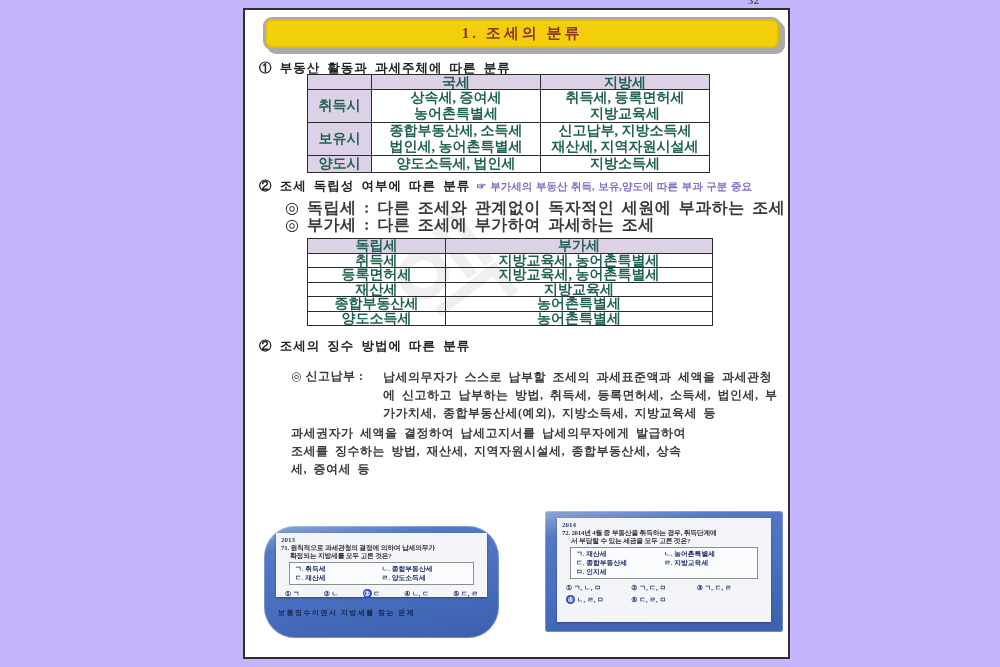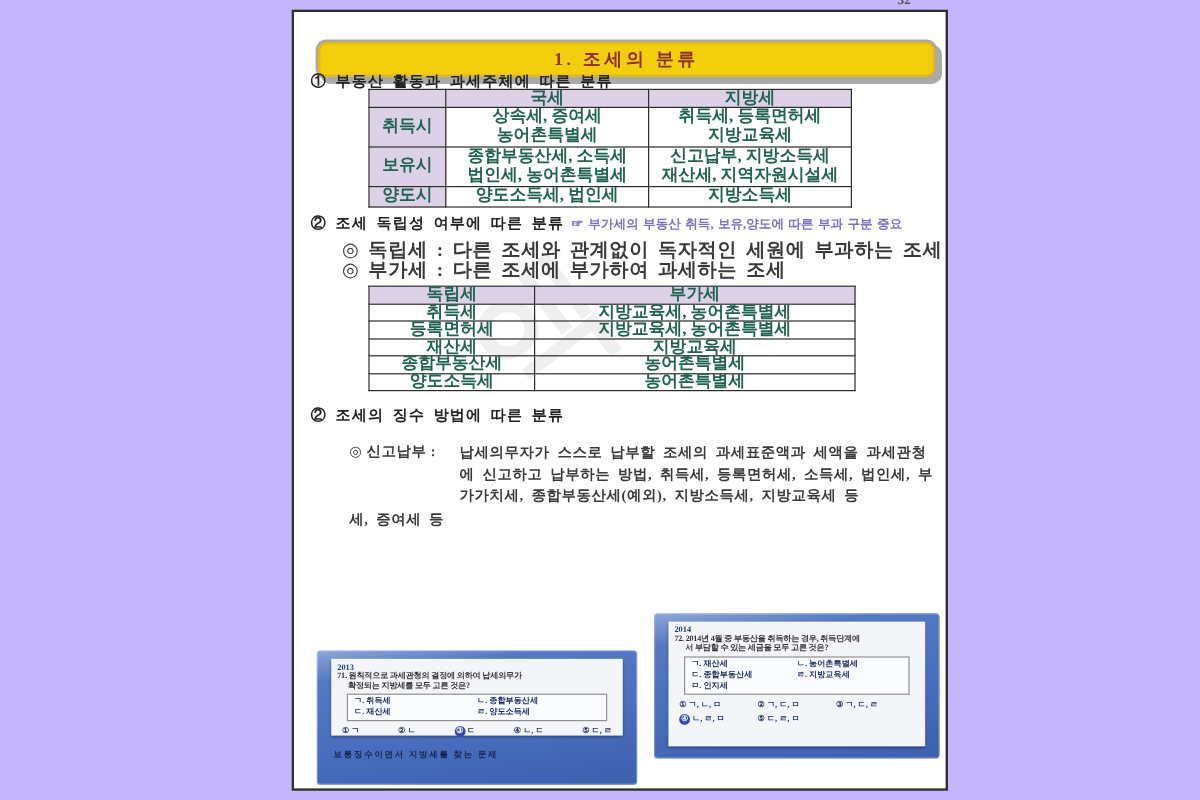--- a/index.html
+++ b/index.html
@@ -6,21 +6,21 @@
   #stage{position:relative;width:1000px;height:667px;background:#c4b5fd;overflow:hidden;
          font-family:"Liberation Serif","DejaVu Serif",serif;}
   #pageno{position:absolute;top:-6px;left:748px;font-size:11px;color:#555;font-weight:bold;}
   #page{position:absolute;left:243px;top:8px;width:547px;height:651px;background:#fff;
         border:2px solid #2f2f2f;box-sizing:border-box;}
 
   
   .title-wrap{position:absolute;left:18px;top:7px;width:514px;height:29px;
       background:#f2cf0a;border:2px solid #a9a9a9;border-radius:9px;
       box-shadow:4px 4px 0 rgba(125,125,125,.65), inset 0 0 0 2px #e3bd05;
-      display:flex;align-items:center;justify-content:center;margin-top:16px;}
+      display:flex;align-items:center;justify-content:center;}
   .title-wrap .t{font-size:15px;font-weight:bold;color:#8b3420;letter-spacing:3px;}
 
   .sec-head{position:absolute;left:14px;font-size:12.5px;font-weight:bold;color:#222;
       letter-spacing:1px;word-spacing:3px;white-space:nowrap;text-align:center;}
   .annot{font-size:10.5px;color:#7e6fc5;font-weight:bold;letter-spacing:0;word-spacing:1px;margin-left:6px;}
 
   table.doc{border-collapse:collapse;position:absolute;table-layout:fixed;}
   table.doc td,table.doc th{border:1px solid #2b2b2b;text-align:center;vertical-align:middle;
       font-size:14px;font-weight:bold;color:#206353;padding:0 2px;line-height:16px;}
   table.doc .hdr{background:#ddd1e8;height:14px;line-height:13px;}
@@ -53,21 +53,21 @@
       display:grid;grid-template-columns:1fr 1fr;row-gap:1px;}
   .exam .optbox span{font-size:6.8px;color:#1c2a66;line-height:8px;font-weight:bold;}
   .exam .answers{display:flex;justify-content:space-between;margin:4px 4px 0;}
   .exam .answers5{display:grid;grid-template-columns:1fr 1fr 1fr;row-gap:3px;margin:4px 4px 0;}
   .exam .ans{font-size:6.8px;color:#23306b;font-weight:bold;line-height:9px;white-space:nowrap;}
   .exam .ans .num{display:inline-block;}
   .exam .ans.sel .num{background:#2d4cc0;color:#fff;border-radius:50%;width:9px;height:9px;
       text-align:center;line-height:9px;}
   .exam .note{position:absolute;left:14px;font-size:7px;font-weight:bold;color:#16244d;
       letter-spacing:1.5px;}
-  #exam-left{left:19px;top:532px;width:267px;height:112px;}
+  #exam-left{left:19px;top:516px;width:235px;height:112px;border-radius:31px;}
   #exam-left .card{top:7px;height:64px;}
   #exam-left .note{top:82px;}
   #exam-right{left:300px;top:501px;width:238px;height:121px;}
   #exam-right .card{top:7px;height:104px;}
 </style>
 </head>
 <body>
 
 <div id="stage">
   <div id="pageno">32</div>
@@ -168,20 +168,22 @@
     <div class="method" style="top:358px">
       <div class="term">◎ 신고납부 :</div>
       <div class="lines">
         <div>납세의무자가 스스로 납부할 조세의 과세표준액과 세액을 과세관청</div>
         <div>에 신고하고 납부하는 방법, 취득세, 등록면허세, 소득세, 법인세, 부</div>
         <div>가가치세, 종합부동산세(예외), 지방소득세, 지방교육세 등</div>
       </div>
     </div>
     <div class="method" style="top:414px">
       <div class="lines">
+        <div>과세권자가 세액을 결정하여 납세고지서를 납세의무자에게 발급하여</div>
+        <div>조세를 징수하는 방법, 재산세, 지역자원시설세, 종합부동산세, 상속</div>
         <div>세, 증여세 등</div>
       </div>
     </div>
 
     <div class="exam" id="exam-left">
       <div class="card">
         <div class="year">2013</div>
         <div class="q">71. 원칙적으로 과세관청의 결정에 의하여 납세의무가</div>
         <div class="q" style="margin-left:9px">확정되는 지방세를 모두 고른 것은?</div>
         <div class="optbox">

